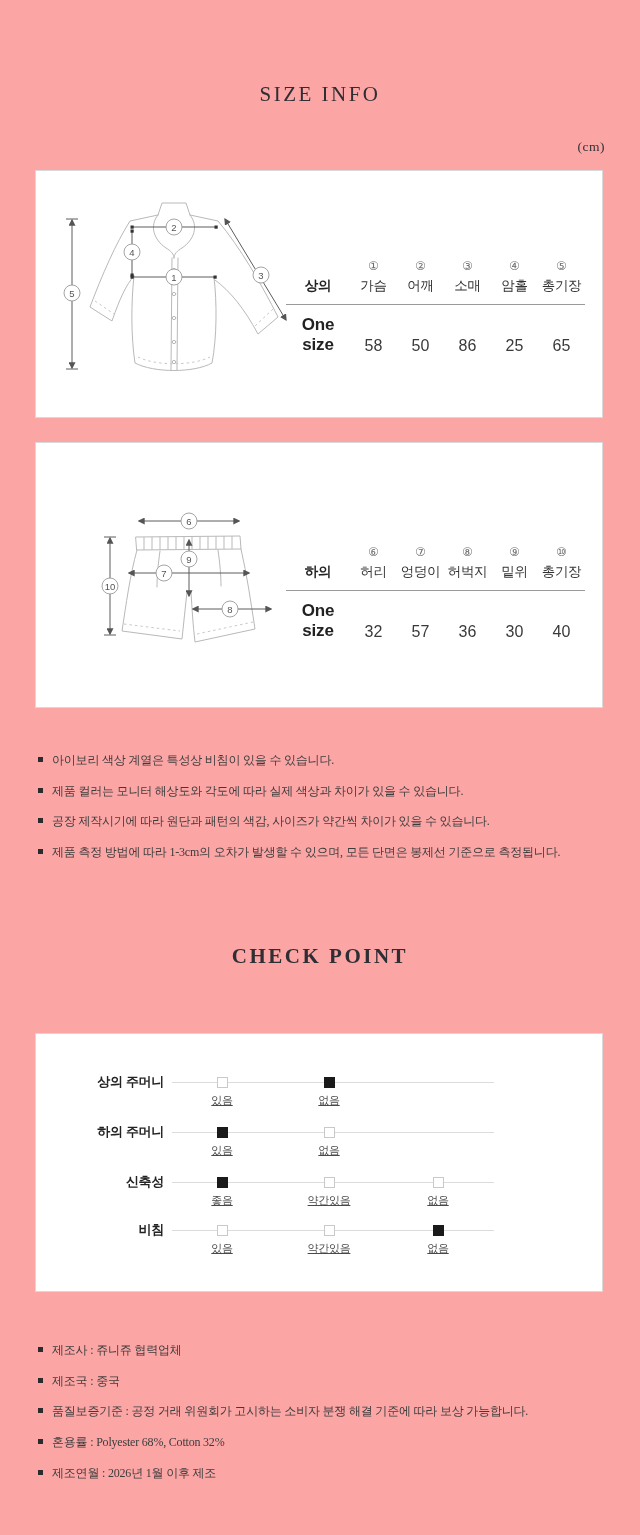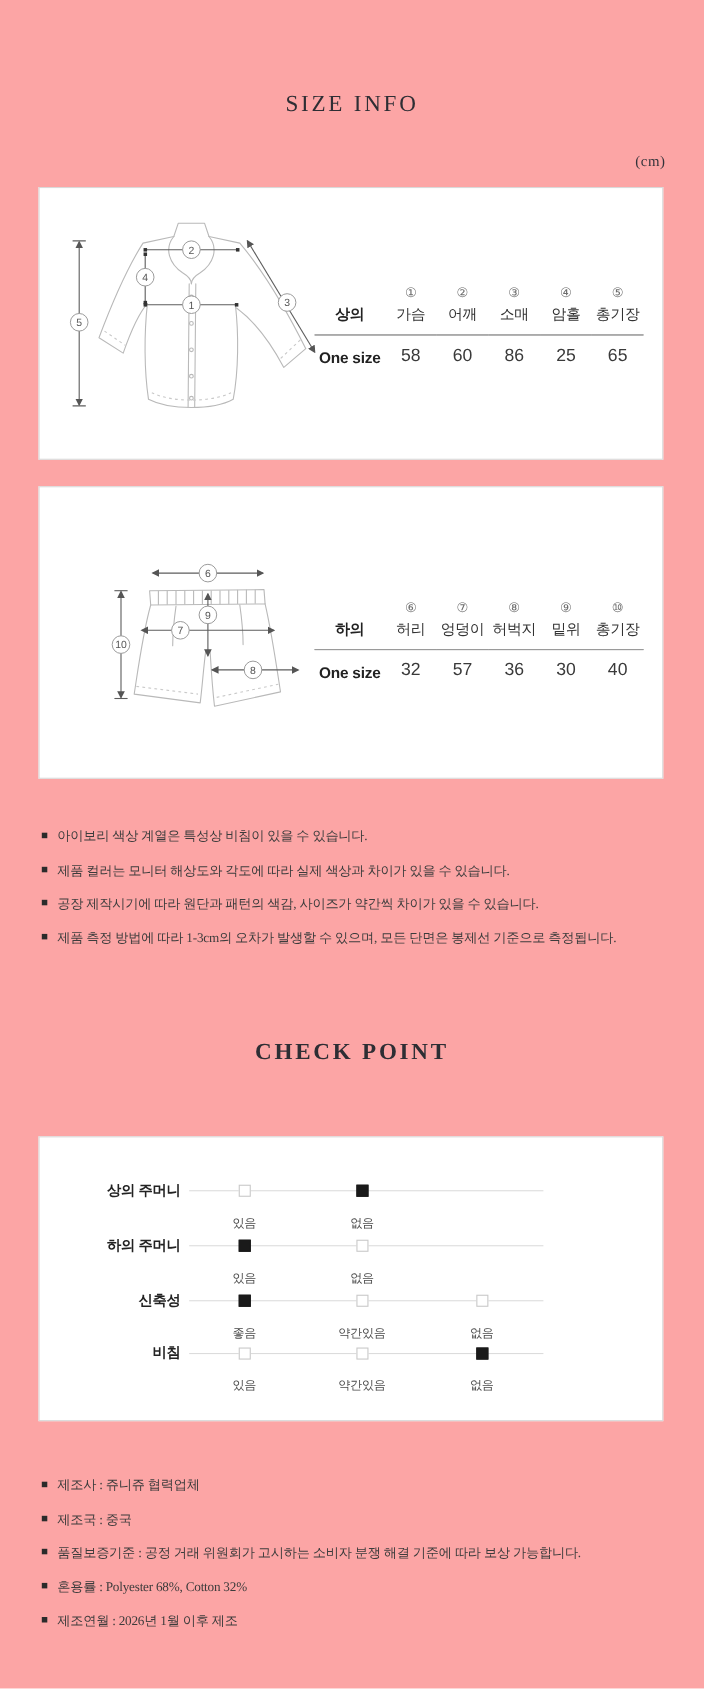--- a/index.html
+++ b/index.html
@@ -43,41 +43,41 @@
   .size-table { position:absolute; left:250px; border-collapse:collapse; }
   #table-top    { top:86px; }
   #table-bottom { top:100px; }
   .size-table th, .size-table td { font-weight:400; text-align:center; vertical-align:bottom; }
   .size-table th { width:47px; border-bottom:1px solid #9a9a9a; padding:0 0 8px 0; }
   .size-table th.cat-col { width:64px; }
   .circ { display:block; height:18px; font-size:12px; color:#6e6e6e; line-height:18px; }
   .lbl  { display:block; height:21px; font-size:13.5px; color:#333; line-height:21px; letter-spacing:-.3px; }
   .cat-lbl { font-weight:700; color:#222; }
   .size-table td { padding-top:10px; font-size:16px; color:#3a3a3a; }
-  .size-table td.rowlbl { font-weight:700; color:#222; font-size:14px; letter-spacing:-.2px; }
+  .size-table td.rowlbl { font-weight:700; color:#222; font-size:17px; letter-spacing:-.2px; }
 
   
   .notes { position:absolute; left:38px; width:570px; list-style:none; }
   #notes-size    { top:752px; }
   #notes-product { top:1342px; }
   .notes li { display:flex; align-items:flex-start; margin-bottom:14.5px; }
   .bullet { flex:0 0 auto; width:5px; height:5px; background:#2b2b2b; margin:5px 9px 0 0; }
   .note-text { font-size:12px; line-height:1.35; color:#3c3c3c; letter-spacing:-.2px;font-family:Liberation Serif, serif; }
 
   
   .cp-row   { position:absolute; left:0; width:100%; height:46px; }
   .cp-label { position:absolute; left:0; top:2px; width:128px; text-align:right;
               font-size:13px; font-weight:700; color:#222; line-height:16px; letter-spacing:-.3px; }
   .cp-track { position:absolute; left:136px; top:0; width:322px; height:46px; }
   .cp-line  { position:absolute; left:0; right:0; top:10px; height:1px; background:#dcdcdc; }
   .cp-opt   { position:absolute; top:5px; width:90px; text-align:center; }
   .cp-marker { display:block; margin:0 auto; width:11px; height:11px;
                background:#ffffff; border:1px solid #c9c9c9; }
   .cp-marker.filled { background:#1a1a1a; border-color:#1a1a1a; }
-  .cp-opt-label { display:block; margin-top:16px; font-size:11px; color:#4a4a4a; letter-spacing:-.3px; }
+  .cp-opt-label { display:block; margin-top:5px; font-size:11px; color:#4a4a4a; letter-spacing:-.3px;text-decoration:underline; }
   .pos-1 { left:5px; }   
   .pos-2 { left:112px; } 
   .pos-3 { left:221px; } 
 </style>
 </head>
 <body>
 
 <div class="page">
 
   <h1 class="serif-title" id="size-title">SIZE INFO</h1>
@@ -170,21 +170,21 @@
           <th>
               <span class="circ">⑤</span>
               <span class="lbl">총기장</span>
             </th>
         </tr>
       </thead>
       <tbody>
         <tr>
           <td class="rowlbl">One size</td>
           <td>58</td>
-          <td>60</td>
+          <td>50</td>
           <td>86</td>
           <td>25</td>
           <td>65</td>
         </tr>
       </tbody>
     </table>
   </section>
 
   <section class="panel" id="panel-bottom">
 

